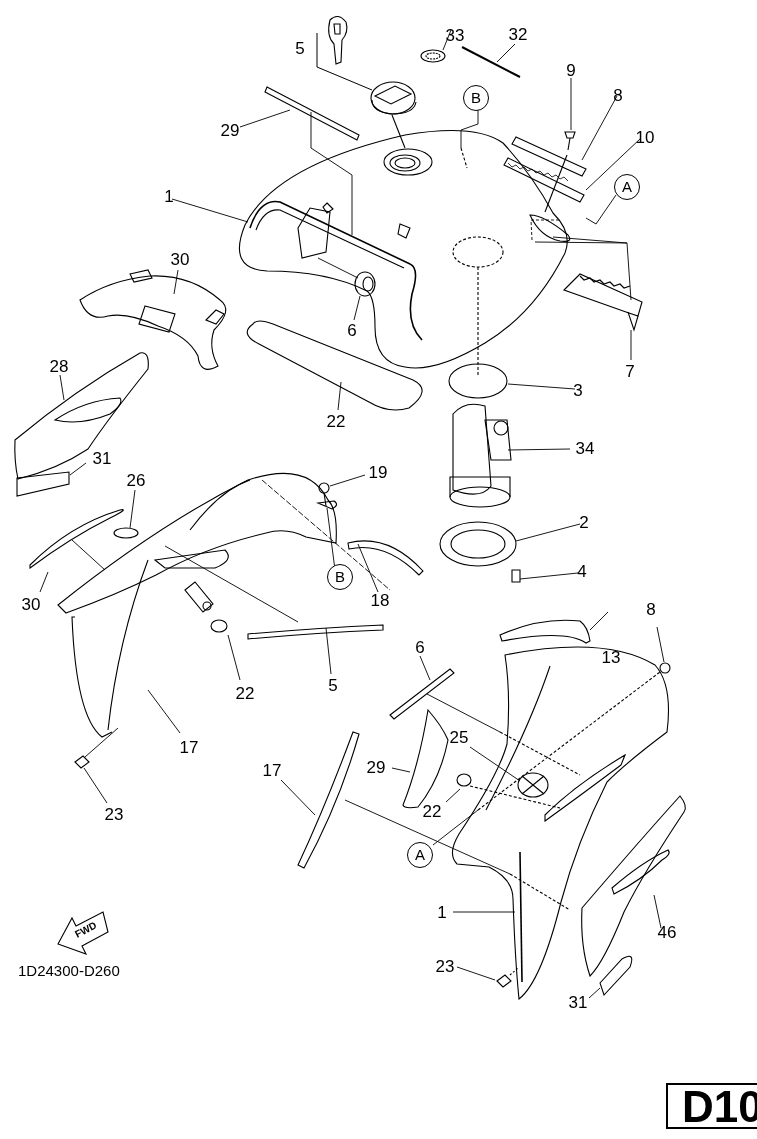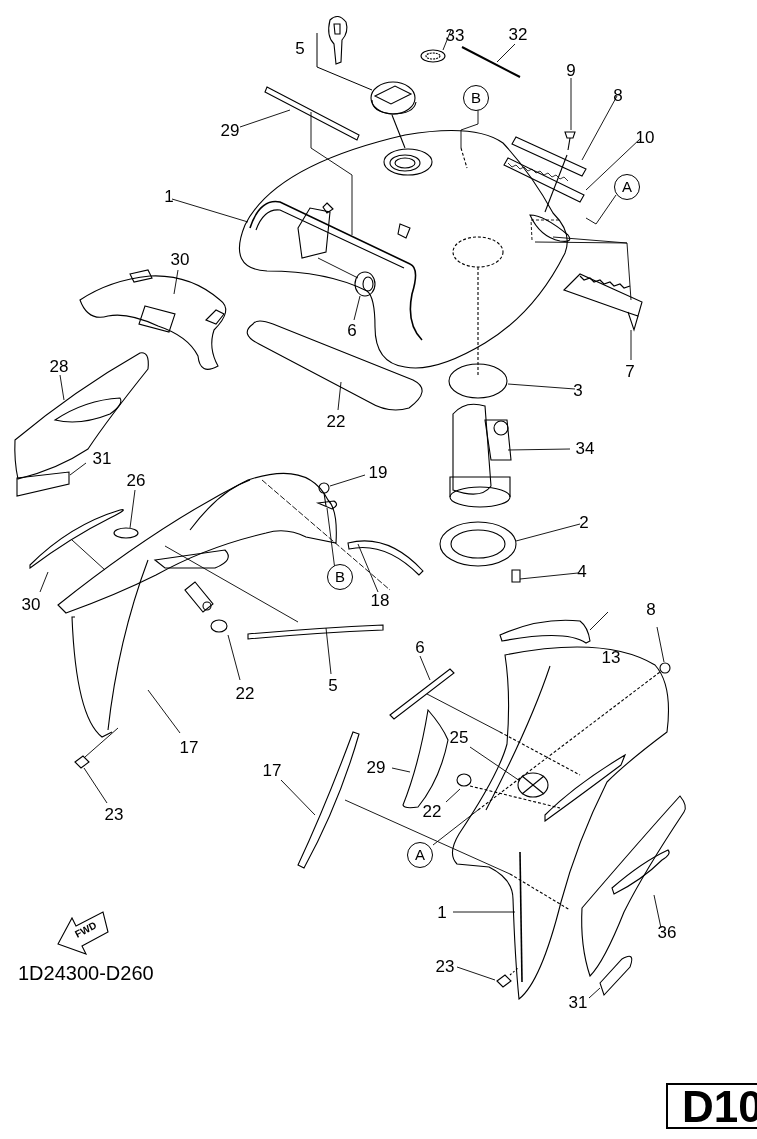--- a/index.html
+++ b/index.html
@@ -1,20 +1,20 @@
 <!DOCTYPE html>
 <html><head>
 <meta charset="utf-8">
 <style>
   html, body { margin:0; padding:0; background:#ffffff; }
   body { width:757px; height:1139px; position:relative; overflow:hidden; font-family:"Liberation Sans", sans-serif; color:#000; }
   #diagram { position:absolute; left:0; top:0; width:757px; height:1139px; }
   .lbl { position:absolute; font-size:17px; line-height:18px; white-space:nowrap; transform:translate(-50%,-50%); cursor:pointer; }
   .circ { position:absolute; width:24px; height:24px; border:1.3px solid #000; border-radius:50%; font-size:15px; line-height:24px; text-align:center; transform:translate(-50%,-50%); background:#fff; }
-  .code { position:absolute; left:18px; top:962px; font-size:20px; }
+  .code { position:absolute; left:18px; top:962px; font-size:15px; }
   .pagebox { position:absolute; left:666px; top:1083px; width:100px; height:46px; border:2px solid #000; box-sizing:border-box; }
   .pagebox span { position:absolute; left:14px; top:-2px; font-size:44px; font-weight:bold; line-height:48px; }
   svg path, svg line, svg ellipse, svg polyline, svg polygon, svg rect, svg circle { vector-effect:non-scaling-stroke; }
 </style>
 </head>
 <body>
 
 <div id="diagram">
 <svg width="757" height="1139" viewBox="0 0 757 1139" fill="none" stroke="#000" stroke-width="1.1">
 
@@ -245,21 +245,21 @@
 <span class="lbl" style="left:378px;top:473px">19</span>
 <span class="lbl" style="left:180px;top:260px">30</span>
 <span class="lbl" style="left:230px;top:131px">29</span>
 <span class="lbl" style="left:245px;top:694px">22</span>
 <span class="lbl" style="left:432px;top:812px">22</span>
 <span class="lbl" style="left:114px;top:815px">23</span>
 <span class="lbl" style="left:445px;top:967px">23</span>
 <span class="lbl" style="left:336px;top:422px">22</span>
 <span class="lbl" style="left:459px;top:738px">25</span>
 <span class="lbl" style="left:136px;top:481px">26</span>
-<span class="lbl" style="left:667px;top:933px">36</span>
+<span class="lbl" style="left:667px;top:933px">46</span>
 <span class="lbl" style="left:59px;top:367px">28</span>
 <span class="lbl" style="left:376px;top:768px">29</span>
 <span class="lbl" style="left:31px;top:605px">30</span>
 <span class="lbl" style="left:102px;top:459px">31</span>
 <span class="lbl" style="left:578px;top:1003px">31</span>
 <span class="lbl" style="left:518px;top:35px">32</span>
 <span class="lbl" style="left:455px;top:36px">33</span>
 <span class="lbl" style="left:585px;top:449px">34</span>
 
 

